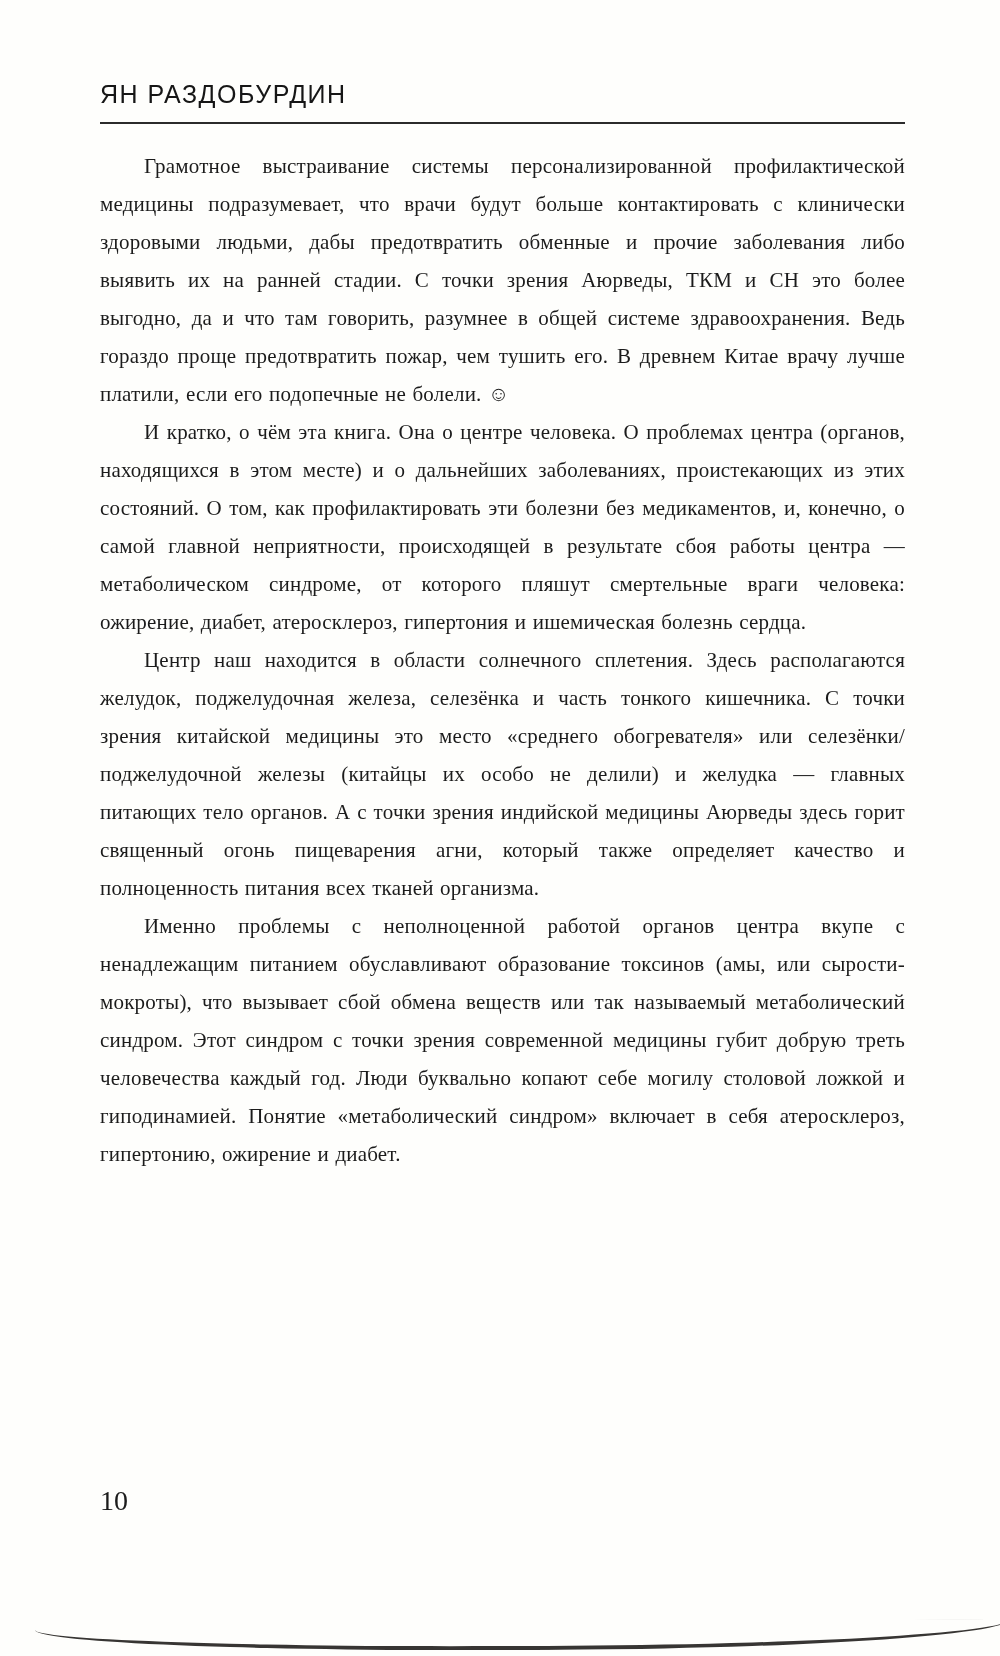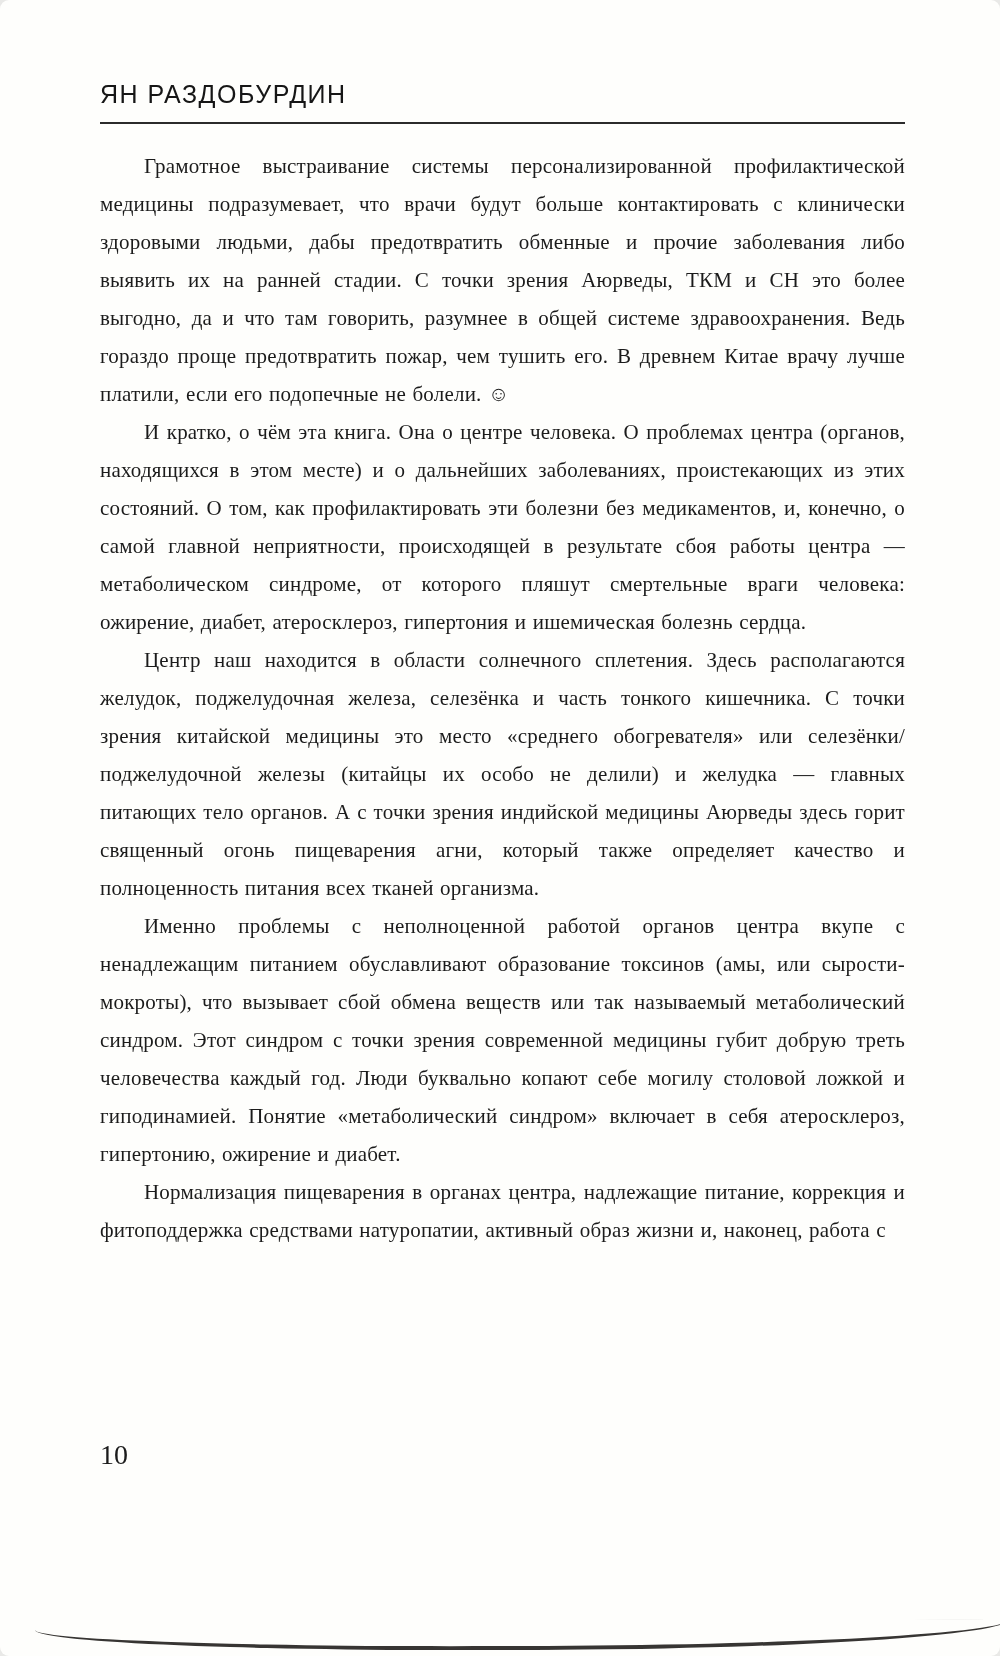--- a/index.html
+++ b/index.html
@@ -11,21 +11,20 @@
     position: relative;
     width: 1000px;
     height: 1656px;
     margin: 0 auto;
     background: #fefefc;
     box-sizing: border-box;
     padding: 80px 95px 0 100px;
     font-family: "Liberation Serif", serif;
     color: #1b1b1b;
     overflow: hidden;
-    border-radius: 9px;
   }
   .running-header {
     font-family: "Liberation Sans", sans-serif;
     font-size: 25px;
     font-weight: 500;
     letter-spacing: 1.5px;
     color: #161616;
   }
   .header-rule {
     margin-top: 13px;
@@ -45,21 +44,21 @@
     letter-spacing: 0.2px;
     word-spacing: 1px;
     hyphens: auto;
   }
   .seg-bold {
     font-weight: normal;
   }
   .page-number {
     position: absolute;
     left: 100px;
-    top: 1439px;
+    top: 1485px;
     font-size: 28px;
     color: #1b1b1b;
   }
   .scan-edge {
     position: absolute;
     left: 35px;
     right: -10px;
     bottom: 6px;
     height: 26px;
     border-bottom: 4px solid rgba(20, 18, 15, 0.85);
@@ -75,20 +74,19 @@
   <header>
     <div class="running-header">ЯН РАЗДОБУРДИН</div>
     <hr class="header-rule">
   </header>
 
   <main class="text-block" id="paragraphs">
       <p class="para"><span class="seg">Грамотное выстраивание системы персонализированной профилактической медицины подразумевает, что врачи будут больше контактировать с клинически здоровыми людьми, дабы предотвратить обменные и прочие заболевания либо выявить их на ранней стадии. С точки зрения Аюрведы, ТКМ и СН это более выгодно, да и что там говорить, разумнее в общей системе здравоохранения. Ведь гораздо проще предотвратить пожар, чем тушить его. В древнем Китае врачу лучше платили, если его подопечные не болели. ☺</span></p>
       <p class="para"><span class="seg">И кратко, о чём эта книга. Она о центре человека. О проблемах центра (органов, находящихся в этом месте) и о дальнейших заболеваниях, проистекающих из этих состояний. О том, как профилактировать эти болезни без медикаментов, и, конечно, о самой главной неприятности, происходящей в результате сбоя работы центра — </span><span class="seg-bold">метаболическом синдроме</span><span class="seg">, от которого пляшут смертельные враги человека: ожирение, диабет, атеросклероз, гипертония и ишемическая болезнь сердца.</span></p>
       <p class="para"><span class="seg">Центр наш находится в области </span><span class="seg-bold">солнечного сплетения</span><span class="seg">. Здесь располагаются желудок, поджелудочная железа, селезёнка и часть тонкого кишечника. С точки зрения китайской медицины это место «среднего обогревателя» или селезёнки/поджелудочной железы (китайцы их особо не делили) и желудка — главных питающих тело органов. А с точки зрения индийской медицины Аюрведы здесь горит священный огонь пищеварения агни, который также определяет качество и полноценность питания всех тканей организма.</span></p>
       <p class="para"><span class="seg">Именно проблемы с неполноценной работой органов центра вкупе с ненадлежащим питанием обуславливают образование токсинов (амы, или сырости-мокроты), что вызывает сбой обмена веществ или так называемый метаболический синдром. Этот синдром с точки зрения современной медицины губит добрую треть человечества каждый год. Люди буквально копают себе могилу столовой ложкой и гиподинамией. Понятие «метаболический синдром» включает в себя атеросклероз, гипертонию, ожирение и диабет.</span></p>
-      <p class="para"><span class="seg">Нормализация пищеварения в органах центра, надлежащие питание, коррекция и фитоподдержка средствами натуропатии, активный образ жизни и, наконец, работа с</span></p>
     </main>
 
   <div class="page-number">10</div>
 
   <div class="scan-edge"></div>
 
 </div>
 
 </body></html>

